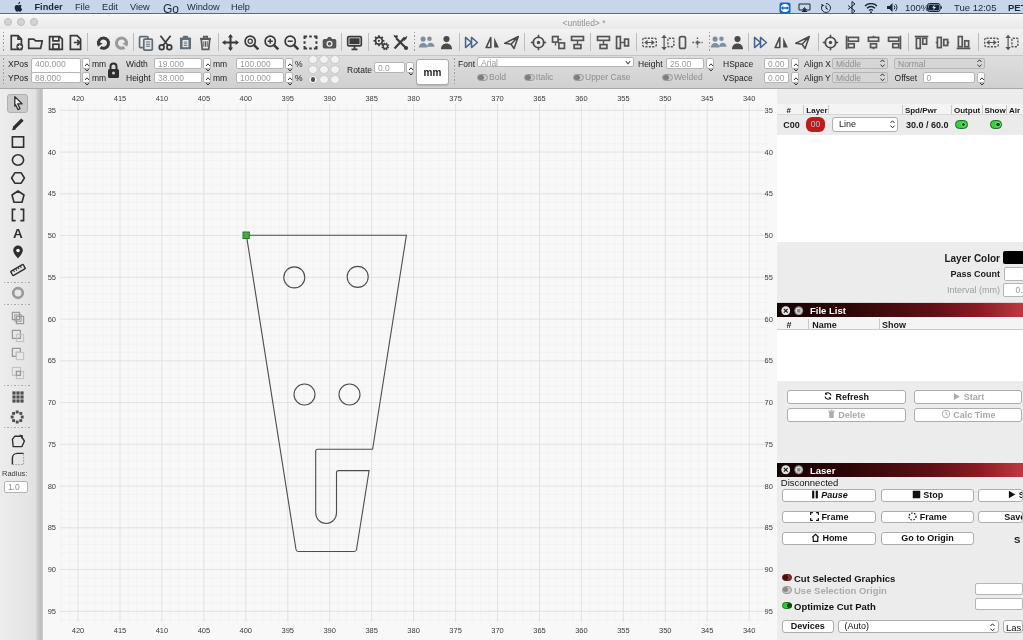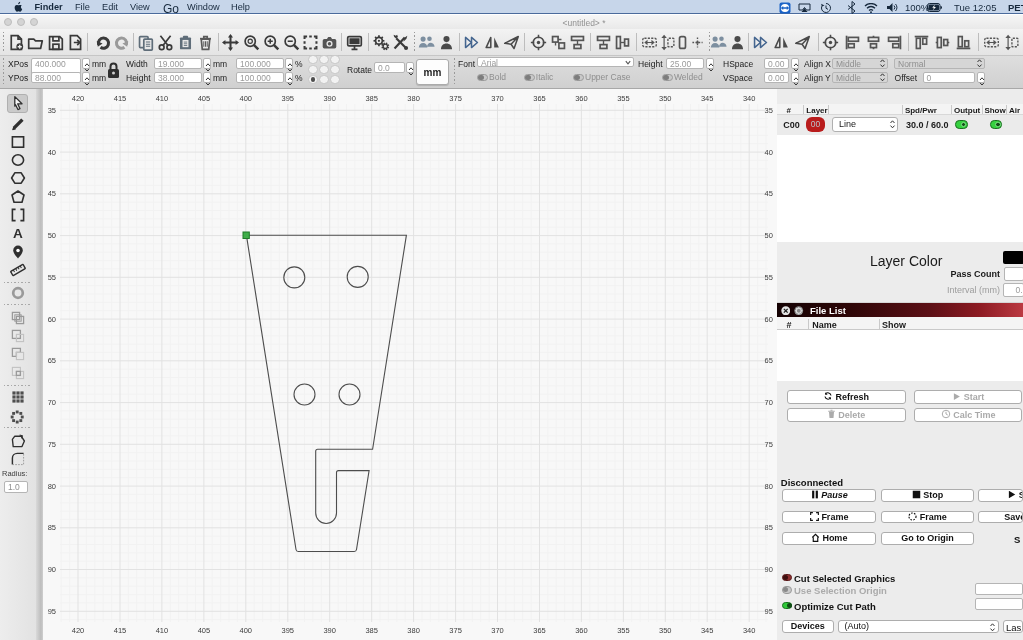--- a/index.html
+++ b/index.html
@@ -622,21 +622,21 @@
 <div class="abs" style="left:832px;top:117.2px;width:66px;height:15px;background:#fff;border:1px solid #b0b0b0;border-radius:3px;font-size:9px;color:#1a1a1a;line-height:13.5px;padding-left:6px;">Line</div>
 <svg class="abs" style="left:888px;top:119px" width="9" height="11" viewBox="0 0 8 11">
       <path d="M2 4L4 1.8L6 4M2 6.6L4 8.8L6 6.6" fill="none" stroke="#333" stroke-width="1"></path>
     </svg>
 <div class="abs" style="left:906px;top:120.2px;font-size:9px;font-weight:bold;color:#1a1a1a;">30.0 / 60.0</div>
 <div class="abs" style="left:955.2px;top:120.2px;width:12.5px;height:8.6px;border-radius:4.3px;background:#35d13f;border:1px solid #1a6e20;"></div>
 <div class="abs" style="left:960.7px;top:121.8px;width:5.6px;height:5.6px;border-radius:50%;background:#124d17;border:0.5px solid #7fe487;"></div>
 <div class="abs" style="left:989.9px;top:120.2px;width:12.5px;height:8.6px;border-radius:4.3px;background:#35d13f;border:1px solid #1a6e20;"></div>
 <div class="abs" style="left:995.4px;top:121.8px;width:5.6px;height:5.6px;border-radius:50%;background:#124d17;border:0.5px solid #7fe487;"></div>
 <div class="abs" style="left:777px;top:134.7px;width:246px;height:107.7px;background:#fff;"></div>
-<div class="abs" style="left:870px;top:253px;width:130px;font-size:14px;font-weight:normal;color:#1a1a1a;">Layer Color</div>
+<div class="abs" style="left:870px;top:253px;width:130px;text-align:right;font-size:10px;font-weight:bold;color:#1a1a1a;">Layer Color</div>
 <div class="abs" style="left:1002.6px;top:250.8px;width:21px;height:13px;background:#000;border-radius:2px;"></div>
 <div class="abs" style="left:870px;top:269.3px;width:130px;text-align:right;font-size:9px;font-weight:bold;color:#1a1a1a;">Pass Count</div>
 <div class="abs" style="left:1003.5px;top:267px;width:20px;height:13.7px;background:#fff;border:1px solid #b5b5b5;border-radius:2px;"></div>
 <div class="abs" style="left:870px;top:285.4px;width:130px;text-align:right;font-size:9px;color:#9d9d9d;">Interval (mm)</div>
 <div class="abs" style="left:1002.6px;top:283px;width:21px;height:13.7px;background:#fff;border:1px solid #b5b5b5;border-radius:2px;font-size:8.5px;color:#9a9a9a;text-align:right;line-height:13px;">0.</div>
 <div class="abs" style="left:777px;top:301.5px;width:246px;height:2px;background:#d6d6d6;"></div>
 <div class="phdr" style="top:303.4px;">
       <span class="ttl">File List</span>
       <svg class="abs" style="left:3.5px;top:2.3px" width="9.5" height="9.5" viewBox="0 0 12 12">
         <circle cx="6" cy="6" r="5.6" fill="#e3e3e3"></circle>
@@ -665,21 +665,33 @@
       </svg> Start</div>
 <div class="btn dis" style="left:786.5px;top:407.8px;width:119px;height:13.8px;line-height:12.8px;"><svg width="9" height="10" viewBox="0 0 18 20" style="vertical-align:-1.5px">
         <path d="M4 6l1 12h8l1-12z" fill="#ababab"></path>
         <rect x="2.5" y="3.5" width="13" height="2" fill="#ababab"></rect>
         <rect x="7" y="1.5" width="4" height="2" fill="#ababab"></rect>
       </svg> Delete</div>
 <div class="btn dis" style="left:914px;top:407.8px;width:108.4px;height:13.8px;line-height:12.8px;"><svg width="10" height="10" viewBox="0 0 20 20" style="vertical-align:-1.5px">
         <circle cx="10" cy="10" r="7.5" fill="none" stroke="#ababab" stroke-width="2"></circle>
         <path d="M10 5.5V10l3.5 2" fill="none" stroke="#ababab" stroke-width="2"></path>
       </svg> Calc Time</div>
-<div class="abs" style="left:780.8px;top:477.4px;font-size:9.5px;font-weight:bold;color:#111;">Disconnected</div>
+<div class="phdr" style="top:463px;">
+      <span class="ttl">Laser</span>
+      <svg class="abs" style="left:3.5px;top:2.3px" width="9.5" height="9.5" viewBox="0 0 12 12">
+        <circle cx="6" cy="6" r="5.6" fill="#e3e3e3"></circle>
+        <path d="M3.6 3.6l4.8 4.8M8.4 3.6L3.6 8.4" stroke="#1c1c1c" stroke-width="1.6"></path>
+      </svg>
+      <svg class="abs" style="left:17px;top:2.3px" width="9.5" height="9.5" viewBox="0 0 12 12">
+        <circle cx="6" cy="6" r="5.6" fill="#8a8a8a"></circle>
+        <circle cx="6" cy="6" r="3.1" fill="none" stroke="#dcdcdc" stroke-width="1.4"></circle>
+        <path d="M6 1.2v2M6 8.8v2M1.2 6h2M8.8 6h2M2.6 2.6l1.4 1.4M9.4 2.6L8 4M2.6 9.4L4 8M9.4 9.4L8 8" stroke="#dcdcdc" stroke-width="1.1"></path>
+      </svg>
+    </div>
+<div class="abs" style="left:780.8px;top:477.4px;font-size:9.5px;font-weight:normal;color:#111;">Disconnected</div>
 <div class="btn " style="left:781.9px;top:489px;width:94.5px;height:12.7px;line-height:11.7px;font-style:italic;"><svg width="8" height="9" viewBox="0 0 12 14" style="vertical-align:-1px">
         <rect x="1.5" y="1" width="3.4" height="12" fill="#111"></rect>
         <rect x="7.1" y="1" width="3.4" height="12" fill="#111"></rect>
       </svg> Pause</div>
 <div class="btn " style="left:880.7px;top:489px;width:93.6px;height:12.7px;line-height:11.7px;"><svg width="9" height="9" viewBox="0 0 12 12" style="vertical-align:-1px">
         <rect x="1" y="1" width="10" height="10" fill="#111"></rect>
       </svg> Stop</div>
 <div class="btn " style="left:978.3px;top:489px;width:44.7px;height:12.7px;line-height:11.7px;">
       <span style="position:absolute;left:28px;top:0"><svg width="9" height="9" viewBox="0 0 12 12" style="vertical-align:-1px">
           <path d="M2.5 1l8.5 5-8.5 5z" fill="#111"></path>

